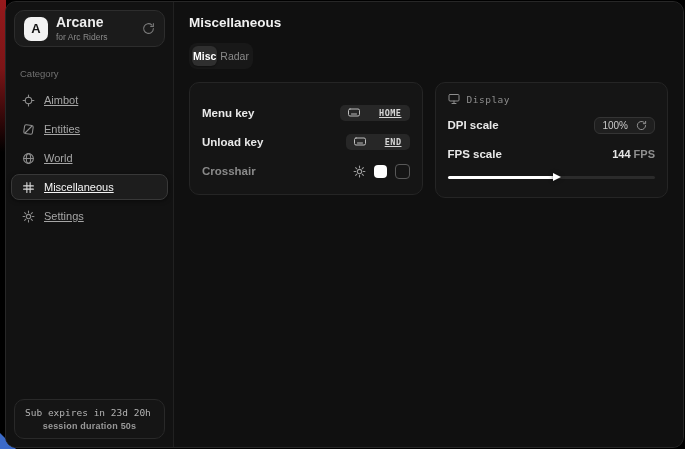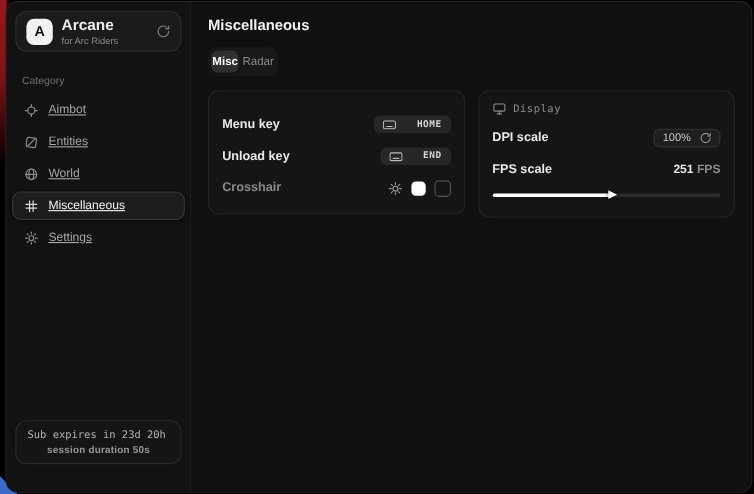--- a/index.html
+++ b/index.html
@@ -32,21 +32,21 @@
   .category { margin:13px 14px 8px; font-size:9.5px; color:#717171; }
 
   .nav { display:flex; flex-direction:column; gap:3px; padding:0 5px; }
   .nav-item { height:26px; display:flex; align-items:center; gap:9px; padding:0 10px;
     border-radius:8px; border:1px solid transparent; color:#a6a6a6; font-size:11px; cursor:pointer;text-decoration:underline; }
   .nav-item .ni { color:#8d8d8d; display:flex; }
   .nav-item.active { background:#1d1d1d; border-color:#383838; color:#f5f5f5;
     box-shadow:0 1px 4px rgba(0,0,0,.5); }
   .nav-item.active .ni { color:#dcdcdc; }
 
-  .side-footer { margin:auto 8px 25px; border:1px solid #292929; border-radius:10px;
+  .side-footer { margin:auto 8px 8px; border:1px solid #292929; border-radius:10px;
     background:#151515; padding:7px 10px; }
   .sf1 { font-family:"DejaVu Sans Mono", monospace; font-size:9.5px; color:#b3b3b3; }
   .sf2 { font-size:9px; font-weight:700; color:#989898; margin-top:3px; letter-spacing:.2px;text-align:center; }
 
   
   .main { flex:1; background:#101010; padding:13px 15px; }
   .page-title { font-size:13.5px; font-weight:700; color:#f2f2f2; }
   .tabs { margin-top:13px; display:inline-flex; background:#181818; border-radius:8px;
     padding:3px; gap:2px; }
   .tab { padding:4px 1px; font-size:10.5px; color:#8a8a8a; border-radius:6px; cursor:pointer; }
@@ -56,23 +56,23 @@
   .cards { margin-top:13px; display:flex; gap:12px; align-items:flex-start; }
   .card { flex:1; background:#151515; border:1px solid #252525; border-radius:10px;
     padding:10px 12px 14px; }
   .card-header { display:flex; align-items:center; gap:7px; color:#8d8d8d;
     font-family:"DejaVu Sans Mono", monospace; font-size:9.5px; letter-spacing:.5px; }
   .row { margin-top:11px; display:flex; justify-content:space-between; align-items:center;
     min-height:18px; }
   .row-label { font-size:11.5px; font-weight:700; color:#e9e9e9; }
   .row-label.muted { color:#8a8a8a; font-weight:600; }
 
-  .keybtn { display:inline-flex; align-items:flex-end; gap:19px; background:#272727;
+  .keybtn { display:inline-flex; align-items:flex-start; gap:19px; background:#272727;
     border-radius:5px; padding:3px 8px; color:#d6d6d6; cursor:pointer;
-    font-family:"DejaVu Sans Mono", monospace; font-size:8.5px; font-weight:700; letter-spacing:.5px; }
+    font-family:"DejaVu Sans Mono", monospace; font-size:8.5px; font-weight:700; letter-spacing:.5px;text-decoration:underline; }
   .keybtn .kico { color:#bdbdbd; display:flex; }
 
   .xhair-controls { display:flex; align-items:center; gap:8px; }
   .mini-gear { color:#9a9a9a; display:flex; cursor:pointer; }
   .swatch { width:13px; height:13px; background:#ffffff; border-radius:4px; cursor:pointer; }
   .checkbox { width:15px; height:15px; border:1.5px solid #585858; border-radius:4px;
     background:transparent; cursor:pointer; }
 
   .dpi-control { display:inline-flex; align-items:center; gap:8px; background:#1f1f1f;
     border:1px solid #343434; border-radius:6px; padding:2px 7px; cursor:pointer; }
@@ -254,21 +254,21 @@
                 <path d="M21 12a9 9 0 1 1-3-6.7"></path>
                   <polyline points="21 3 21 8 16 8"></polyline>
               </svg>
             </span>
           </span>
         </div>
 
         <div class="row">
           <span class="row-label">FPS scale</span>
           <span class="fps-value">
-            <span>251</span>
+            <span>144</span>
             <span class="fps-unit"> FPS</span>
           </span>
         </div>
 
         <div class="slider">
           <div class="slider-track"></div>
           <div class="slider-fill" id="fps-fill" style="width: 52%;"></div>
           <div class="slider-thumb" id="fps-thumb" style="left: calc(52% - 2px);"></div>
         </div>
       </div>

